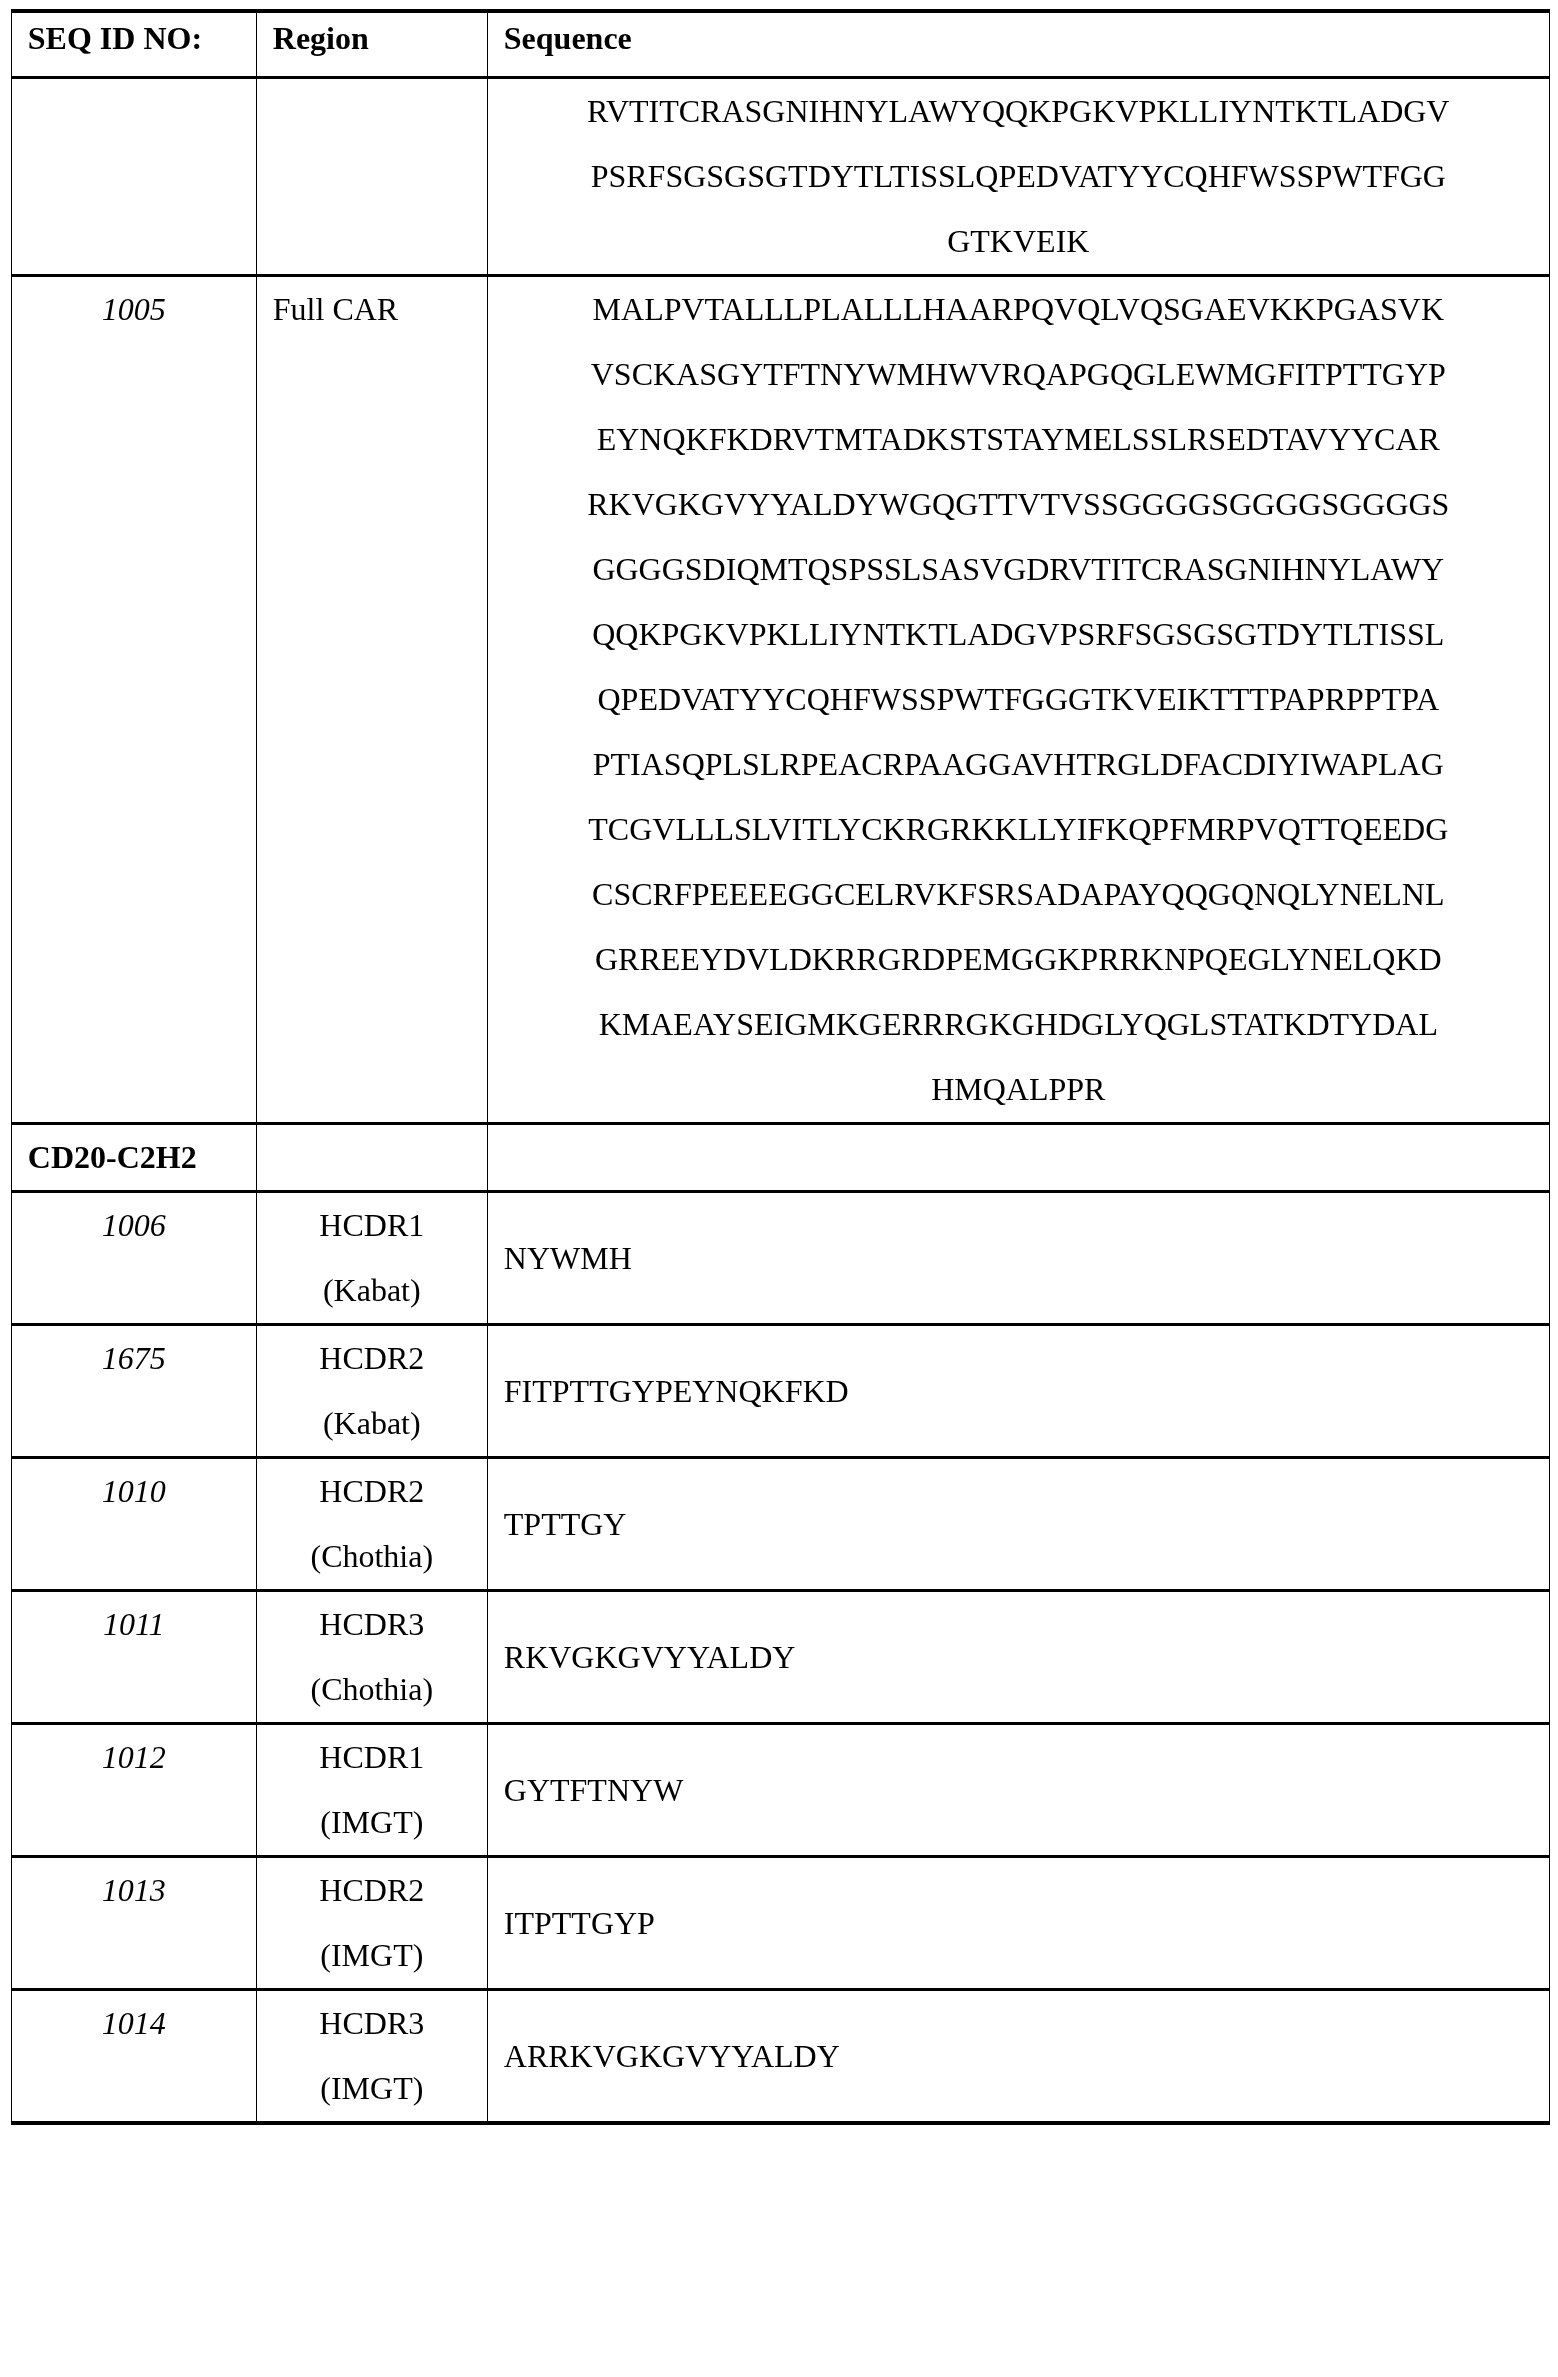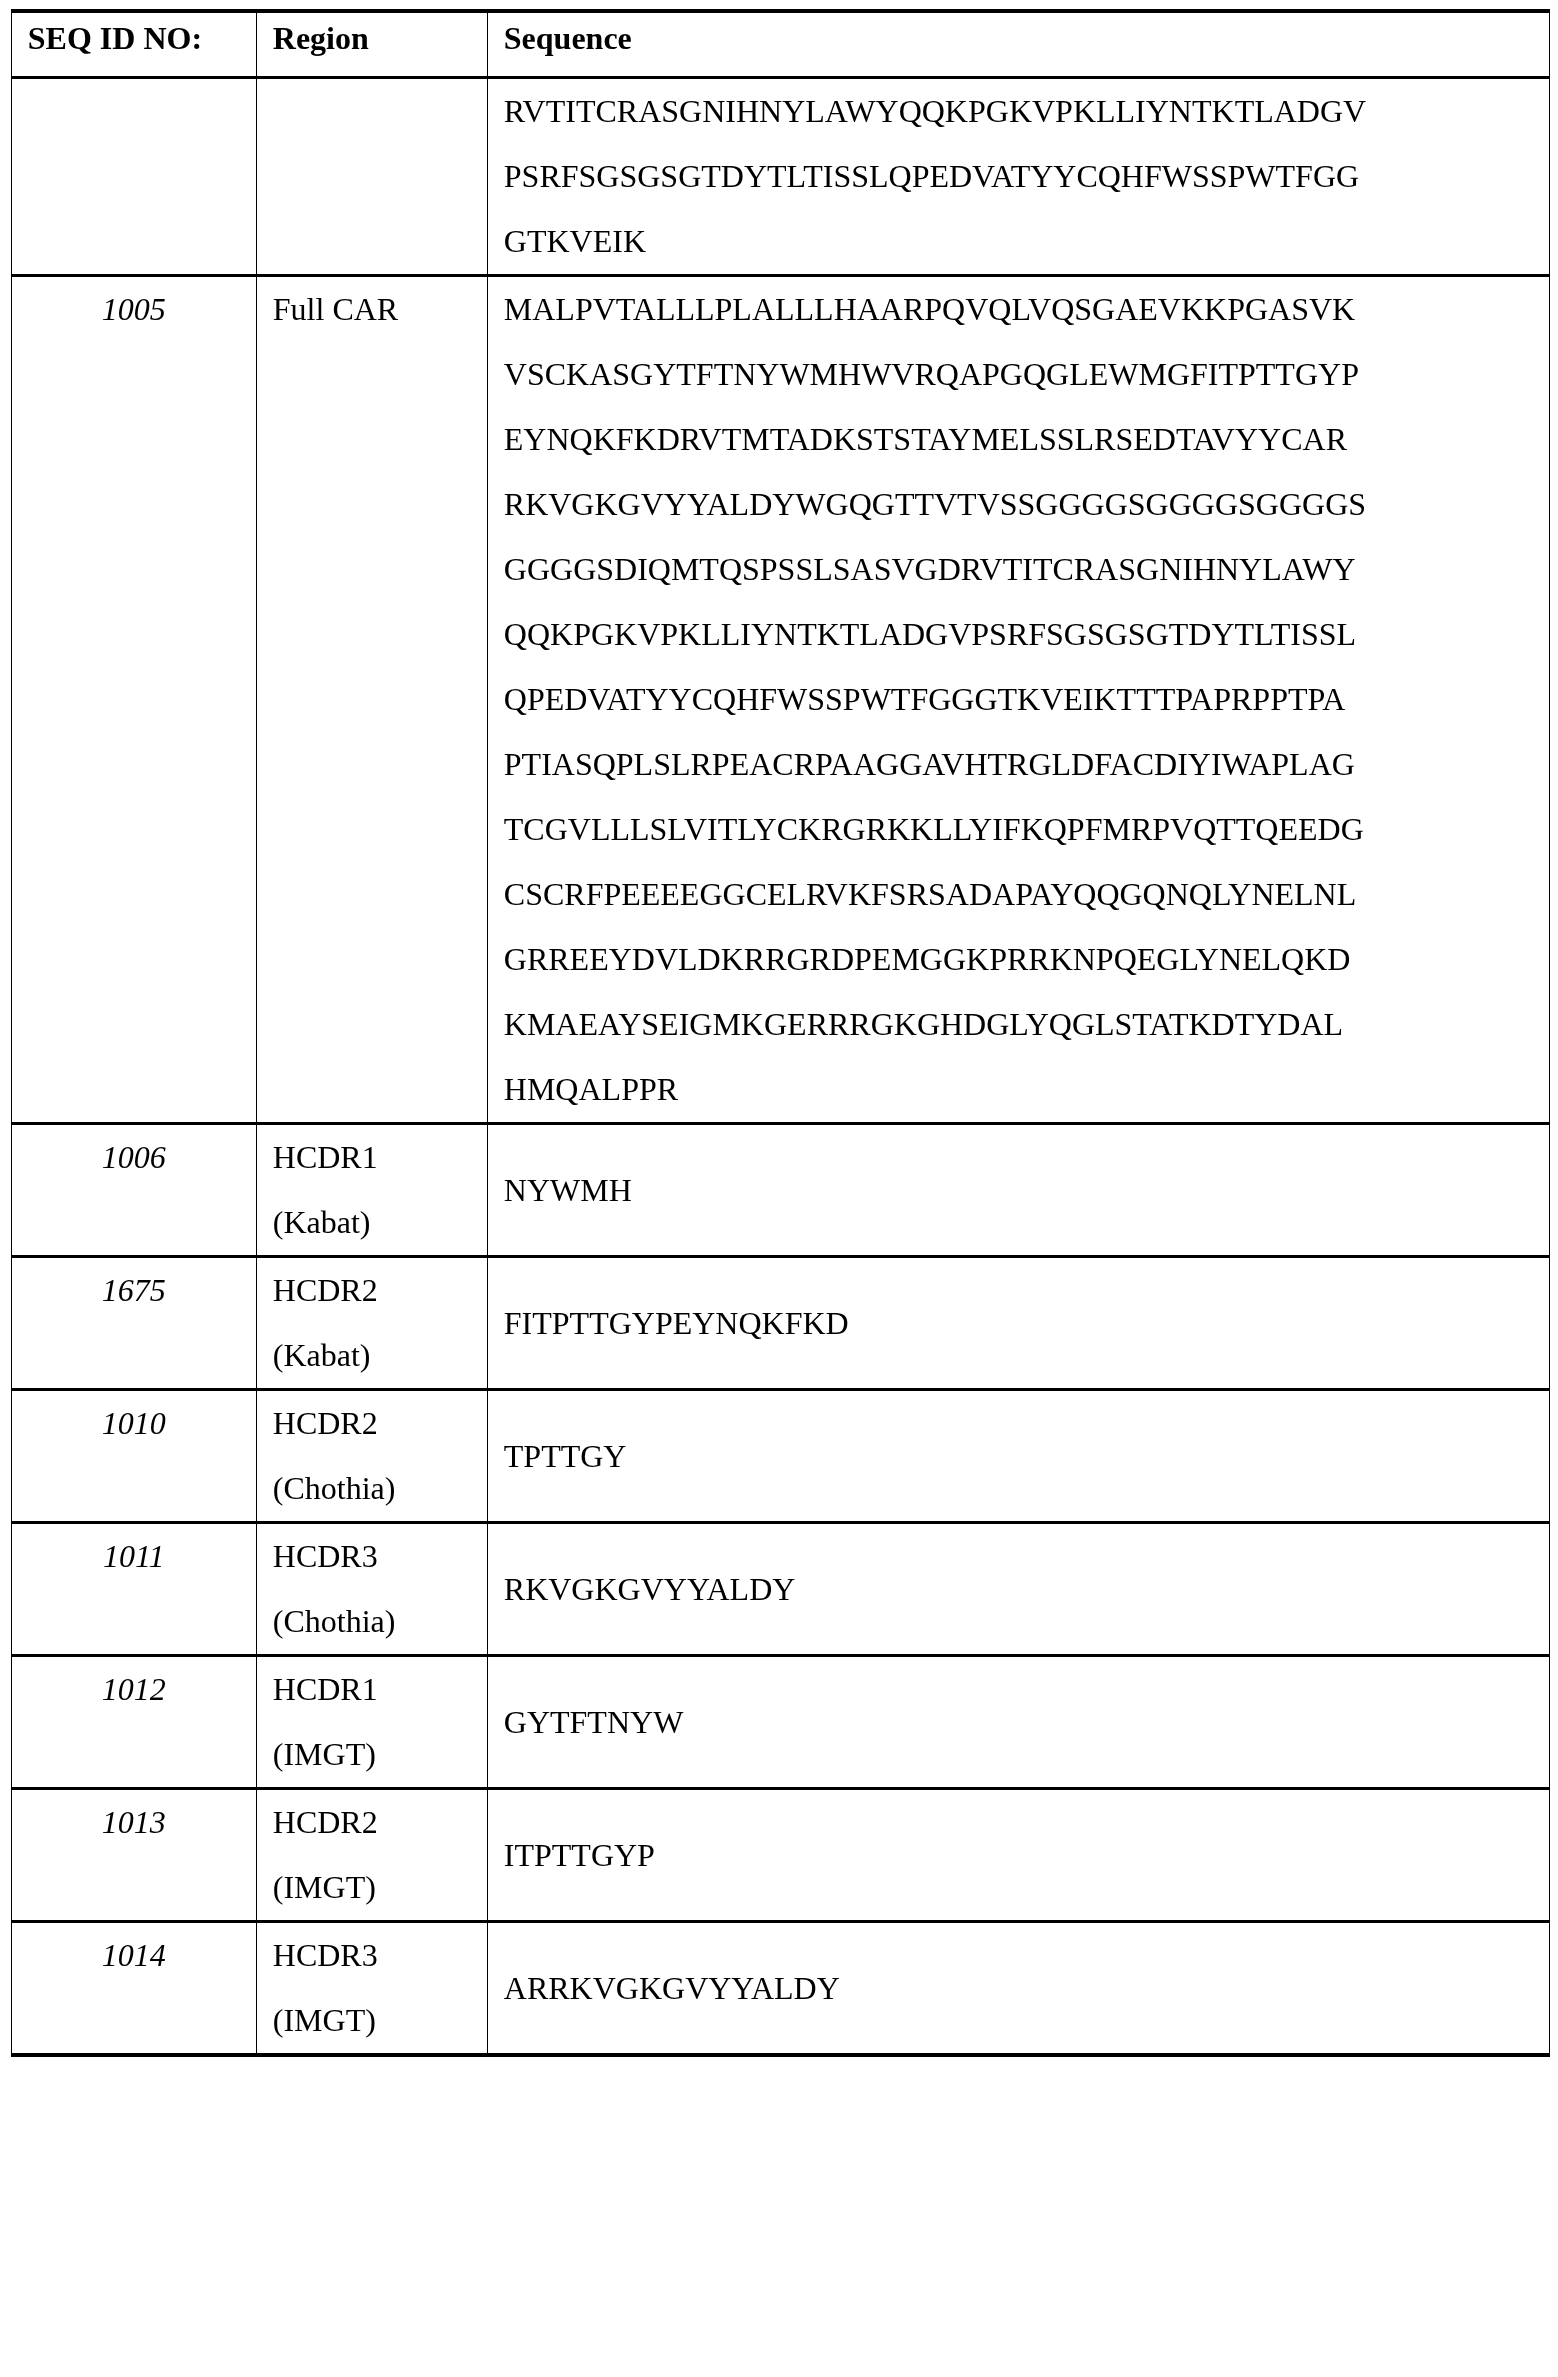--- a/index.html
+++ b/index.html
@@ -6,21 +6,21 @@
   body { width:1558px; height:2377px; position:relative; font-family:"Liberation Serif", "DejaVu Serif", serif; color:#000; }
   table { position:absolute; left:10.8px; top:9px; width:1538px; border-collapse:collapse; table-layout:fixed; }
   col.c1 { width:245px; } col.c2 { width:231px; } col.c3 { width:1062px; }
   td, th { border:1.8px solid #000; vertical-align:top; font-size:32px; line-height:65px; padding:0 16px; text-align:left; }
   tr { border-bottom:3.6px solid #000; }
   th { font-weight:bold; height:63px; padding-top:0; line-height:50px; }
   td.id { text-align:center;font-style:italic; }
   td.seq { vertical-align:middle; }
   td.seq.top { vertical-align:top; }
   .bold { font-weight:bold; }
-  .seqline { display:block; white-space:nowrap; }
+  .seqline { display:block; white-space:nowrap;text-align:center; }
   tr.header th { border-bottom:3.6px solid #000; }
   tr.cont td { height:194px; }
   tr.car td { height:844px; }
   tr.group td { height:65px; }
   tr.cdr td { height:129px; }
   tr.cdr td.seq { line-height:36px; }
   table { border-top:4.5px solid #000; border-bottom:4.5px solid #000; }
 </style>
 </head>
 <body>
@@ -61,20 +61,25 @@
       <span class="seqline">QPEDVATYYCQHFWSSPWTFGGGTKVEIKTTTPAPRPPTPA</span>
       <span class="seqline">PTIASQPLSLRPEACRPAAGGAVHTRGLDFACDIYIWAPLAG</span>
       <span class="seqline">TCGVLLLSLVITLYCKRGRKKLLYIFKQPFMRPVQTTQEEDG</span>
       <span class="seqline">CSCRFPEEEEGGCELRVKFSRSADAPAYQQGQNQLYNELNL</span>
       <span class="seqline">GRREEYDVLDKRRGRDPEMGGKPRRKNPQEGLYNELQKD</span>
       <span class="seqline">KMAEAYSEIGMKGERRRGKGHDGLYQGLSTATKDTYDAL</span>
       <span class="seqline">HMQALPPR</span>
     </td>
   </tr>
 
+  <tr class="group">
+    <td class="bold">CD20-C2H2</td>
+    <td></td>
+    <td></td>
+  </tr>
 
   <tr class="cdr">
     <td class="id">1006</td>
     <td>
           <span class="seqline">HCDR1</span>
           <span class="seqline">(Kabat)</span>
         </td>
     <td class="seq">NYWMH</td>
   </tr>
   <tr class="cdr">

